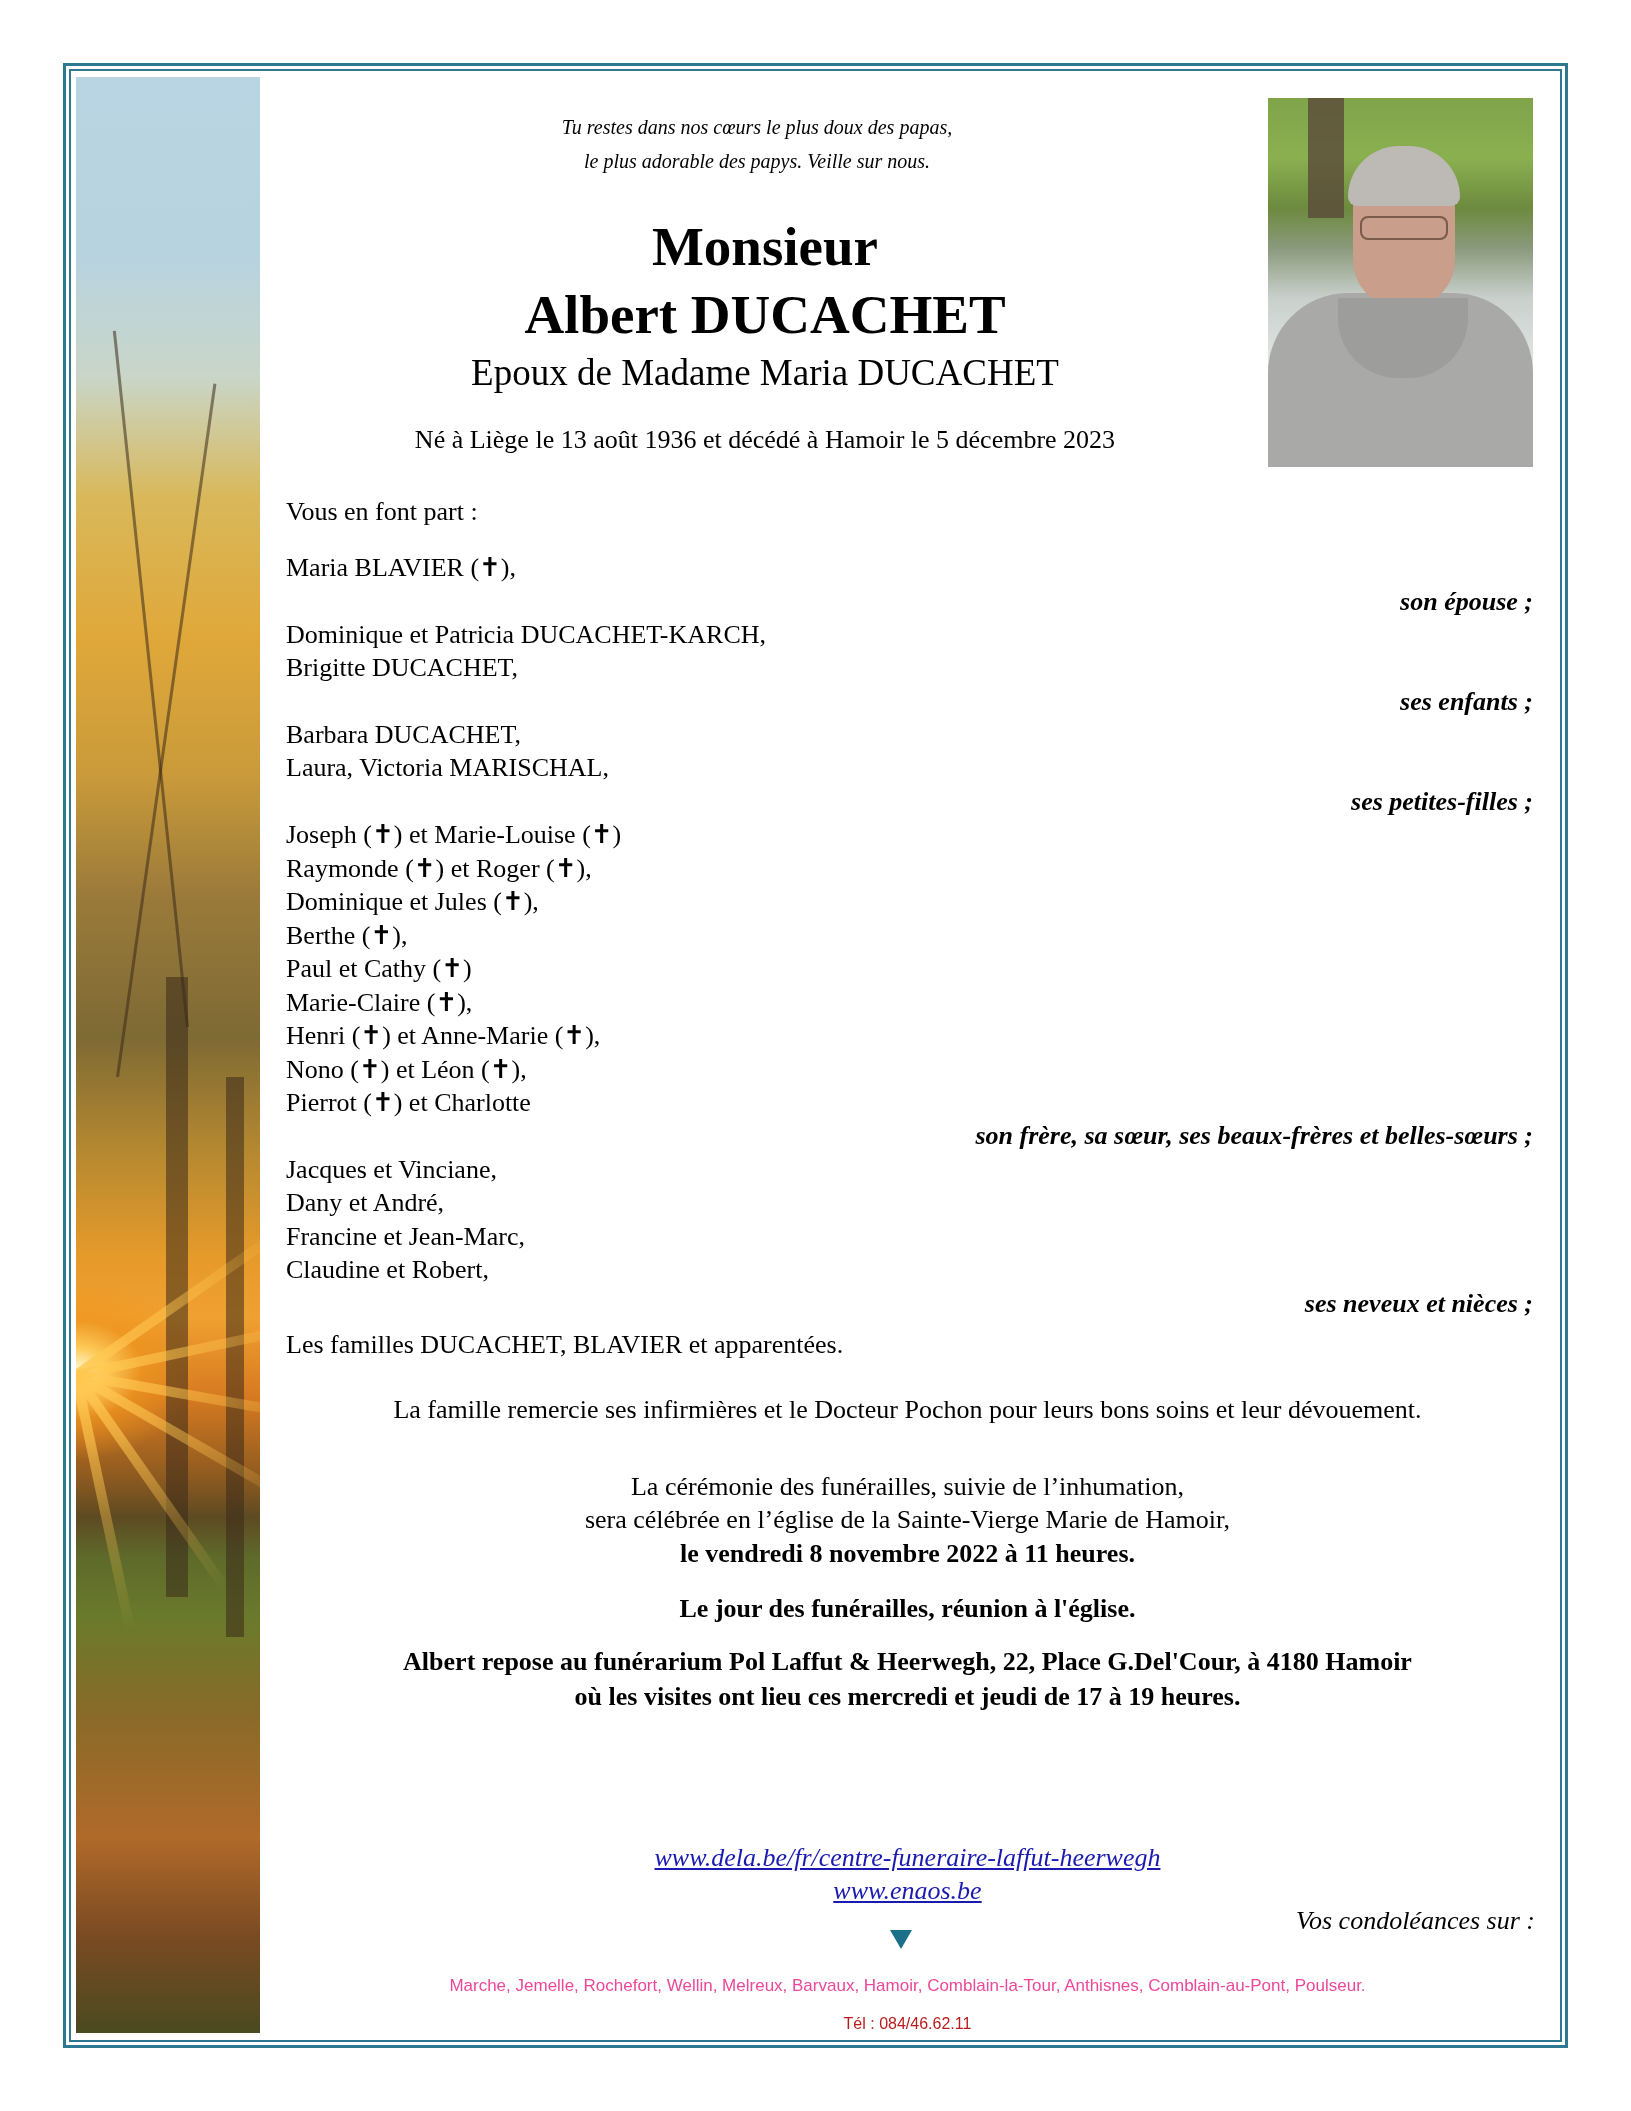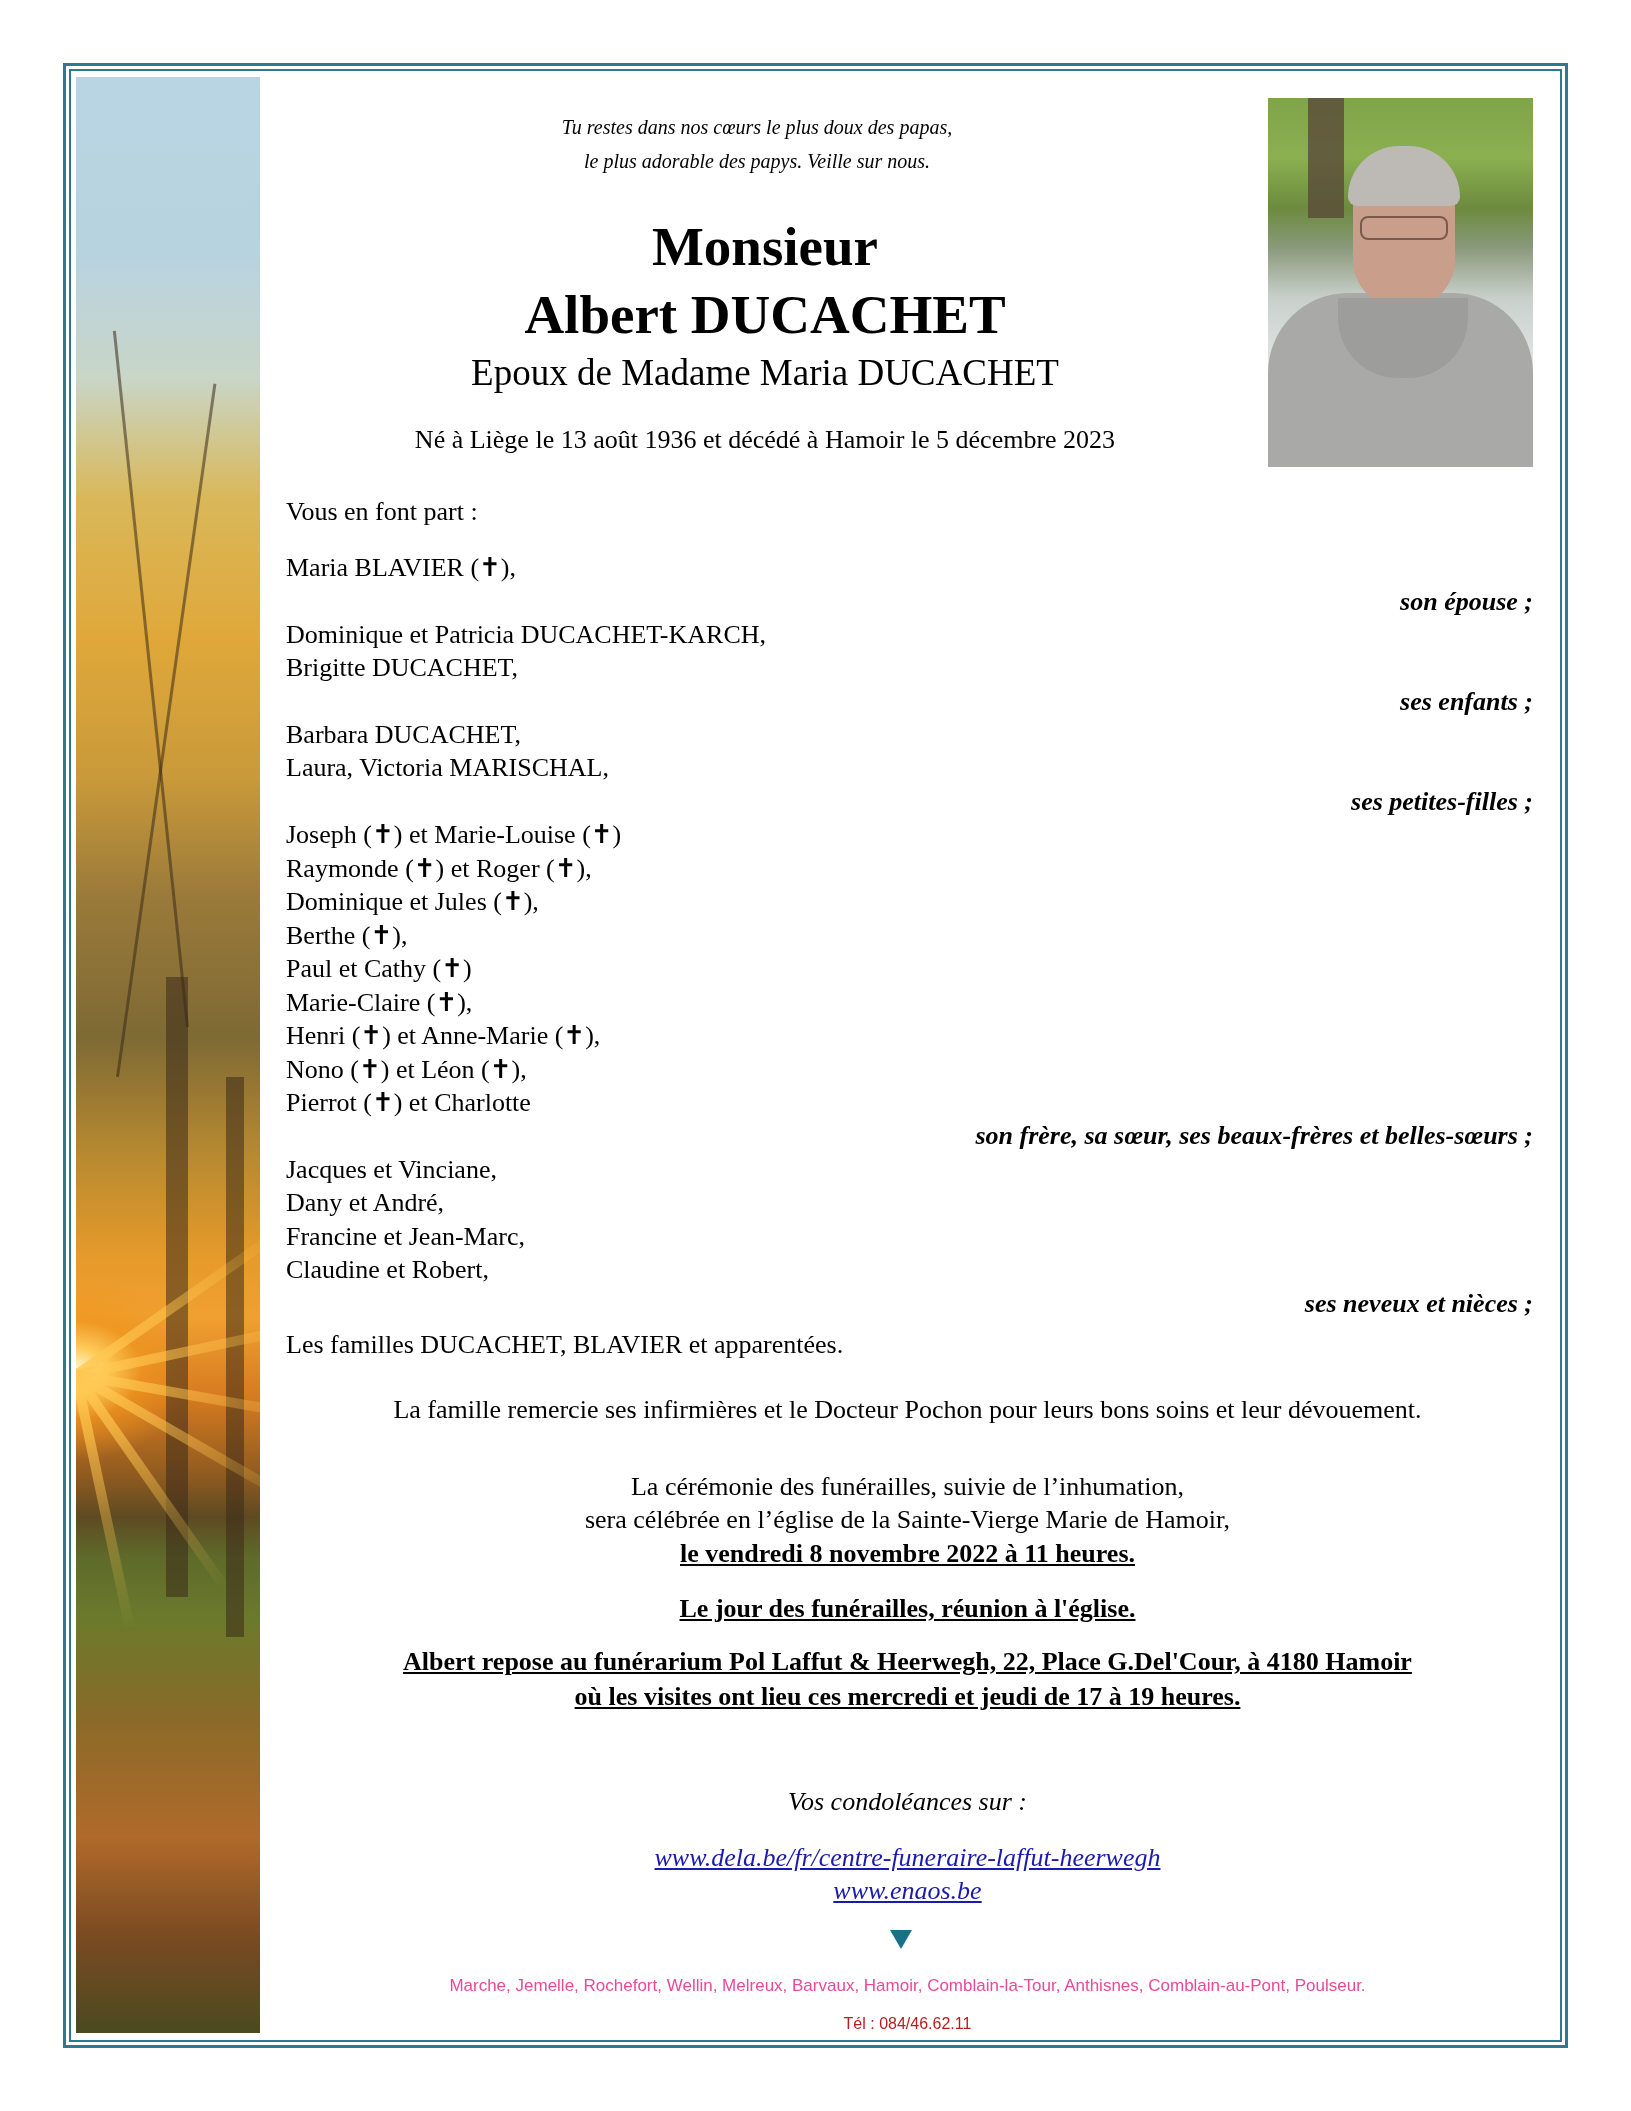--- a/index.html
+++ b/index.html
@@ -28,21 +28,21 @@
 
   .t { position:absolute; white-space:nowrap; line-height:1; }
   .center { text-align:center; }
   .quote { font-style:italic; font-size:20px; left:292px; width:930px; }
   .title { font-weight:bold; font-size:55px; left:300px; width:930px; }
   .spouse { font-size:37px; left:300px; width:930px; }
   .dates { font-size:26px; left:300px; width:930px; }
   .body { font-size:26px; left:286px; }
   .role { font-size:26px; font-style:italic; font-weight:bold; right:98px; text-align:right; }
   .para { font-size:26px; left:280px; width:1255px; text-align:center; }
-  .bold { font-weight:bold;text-decoration:underline; }
+  .bold { font-weight:bold; }
   .link { color:#1a1ab0; text-decoration:underline; font-style:italic; }
   .italic { font-style:italic; }
   .sans { font-family:"Liberation Sans", "DejaVu Sans", sans-serif; }
   .brand { color:#1f7a93; font-weight:bold; font-size:25px; }
   .cities { color:#ec4899; font-size:17px; }
   .tel { color:#b91c1c; font-size:16px; }
   .tri { display:inline-block; width:0; height:0; border-left:11px solid transparent; border-right:11px solid transparent; border-top:19px solid #1a7088; margin-right:14px; vertical-align:0px; }
 </style>
 </head>
 <body>
@@ -113,21 +113,21 @@
 
 <div class="t para" style="top:1397px;">La famille remercie ses infirmières et le Docteur Pochon pour leurs bons soins et leur dévouement.</div>
 
 <div class="t para" style="top:1474px;">La cérémonie des funérailles, suivie de l’inhumation,</div>
 <div class="t para" style="top:1507px;">sera célébrée en l’église de la Sainte-Vierge Marie de Hamoir,</div>
 <div class="t para bold" style="top:1541px;">le vendredi 8 novembre 2022 à 11 heures.</div>
 <div class="t para bold" style="top:1596px;">Le jour des funérailles, réunion à l'église.</div>
 <div class="t para bold" style="top:1649px;">Albert repose au funérarium Pol Laffut &amp; Heerwegh, 22, Place G.Del'Cour, à 4180 Hamoir</div>
 <div class="t para bold" style="top:1684px;">où les visites ont lieu ces mercredi et jeudi de 17 à 19 heures.</div>
 
-<div class="t para italic" style="top:1789px;">Vos condoléances sur :</div>
+<div class="t para italic" style="top:1908px;text-align:right;">Vos condoléances sur :</div>
 <div class="t para" style="top:1845px;">
   <span class="link">www.dela.be/fr/centre-funeraire-laffut-heerwegh</span>
 </div>
 <div class="t para" style="top:1878px;">
   <span class="link">www.enaos.be</span>
 </div>
 
 <div class="t para sans brand" style="top:1928px;">
   <span class="tri"></span>
 </div>

